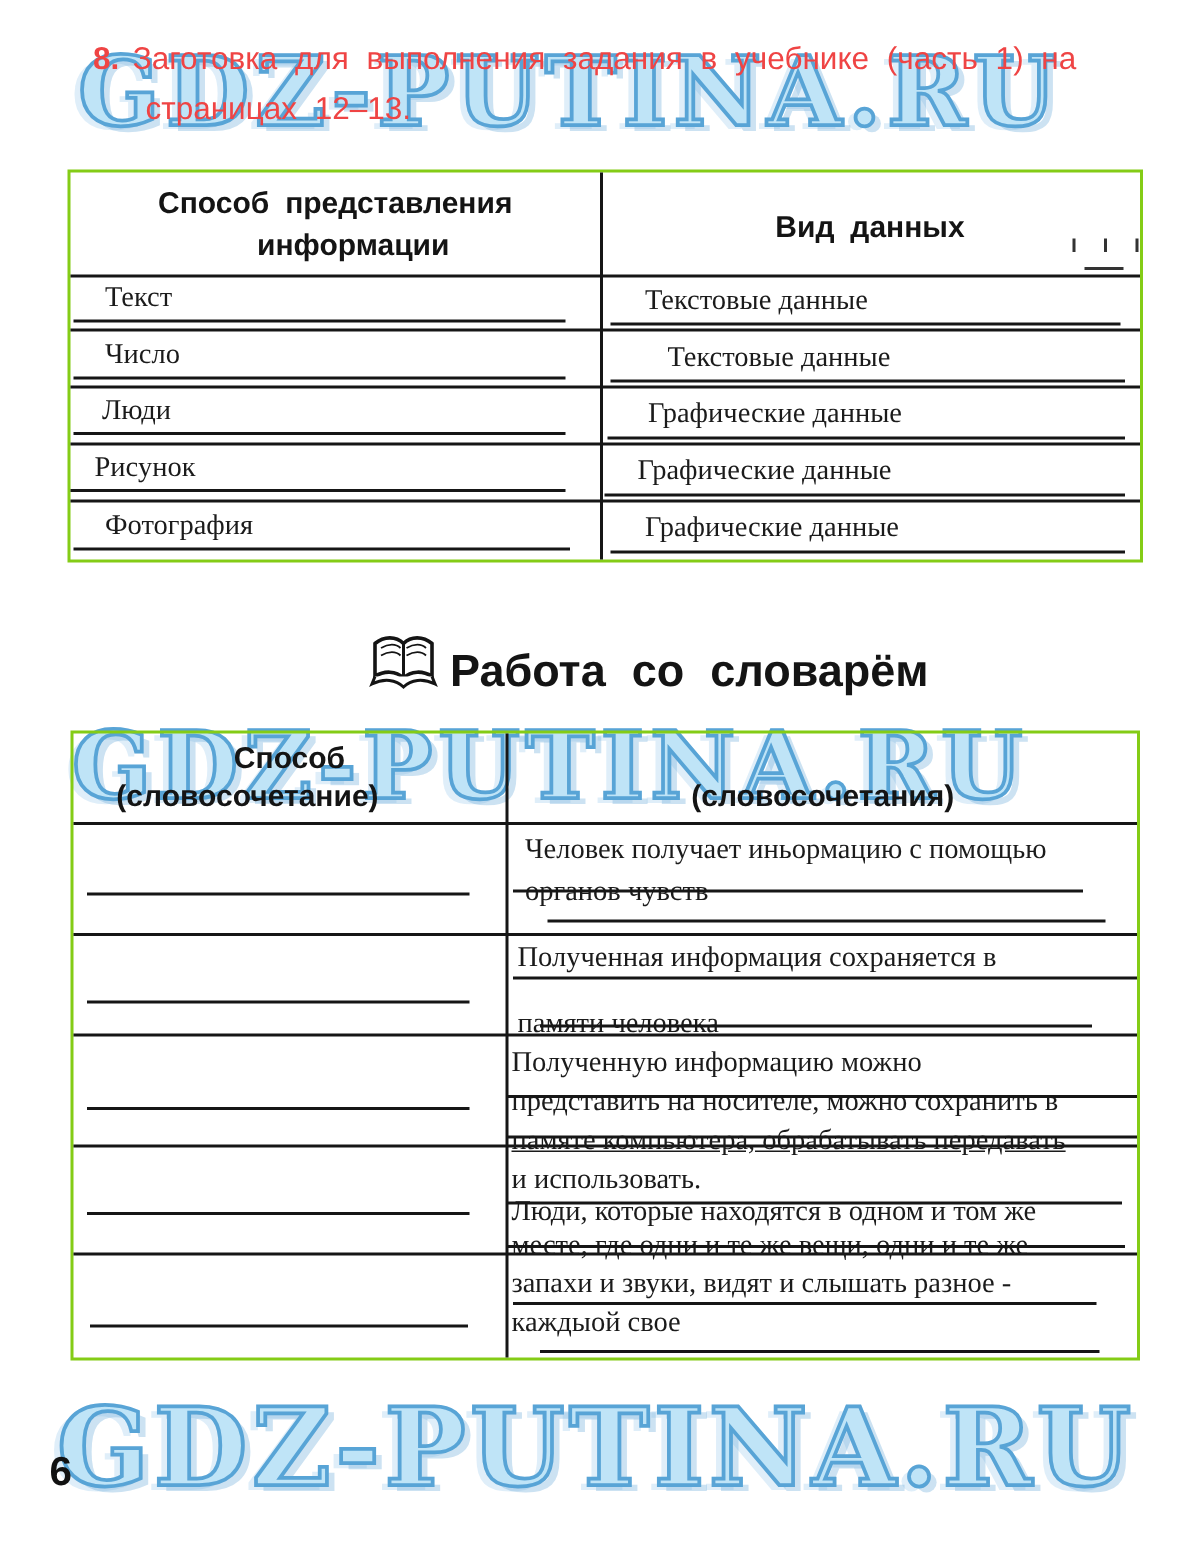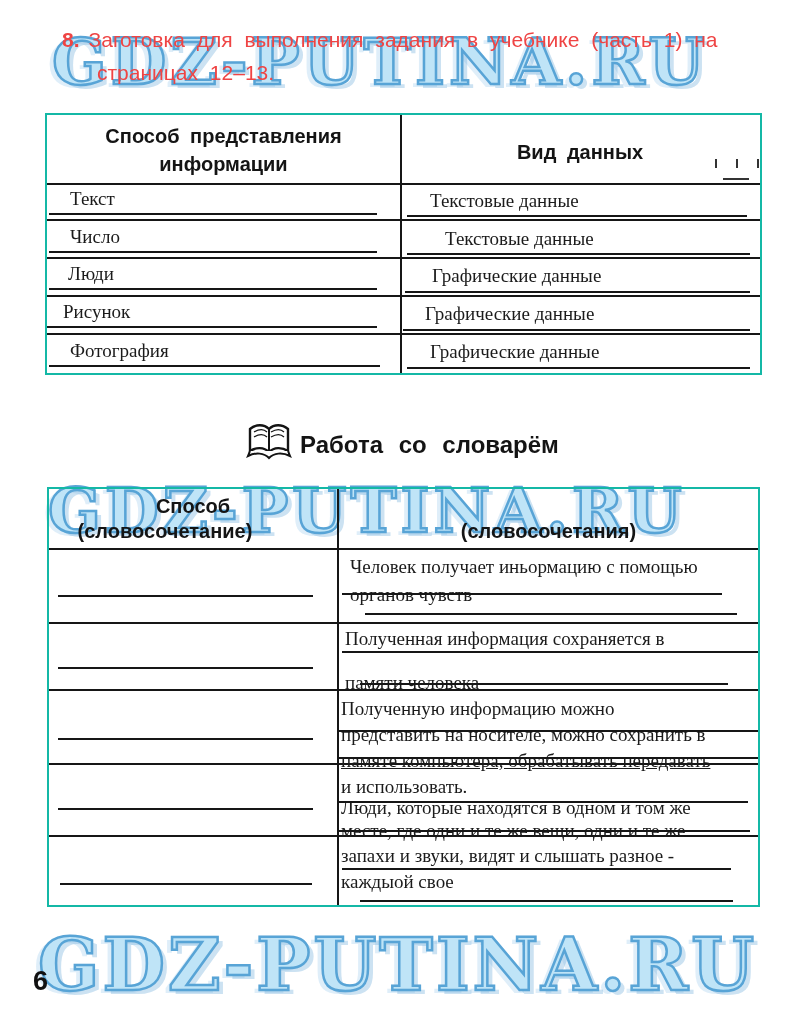--- a/index.html
+++ b/index.html
@@ -15,29 +15,29 @@
     color:#bfe4f7;
     -webkit-text-stroke:2.5px #58a4d6;
     text-shadow: 5px 4px 0 rgba(120,178,220,.38), -5px 3px 0 rgba(150,200,235,.30), 0 -2px 0 rgba(255,255,255,.9);
     letter-spacing:4px; white-space:nowrap; user-select:none;
   }
   
   .serif { position:absolute; z-index:2; font-family:"Liberation Serif", serif; font-size:19px; color:#1b1b1b; white-space:nowrap; }
   .task  { position:absolute; z-index:2; font-size:21px; color:#ef4444; word-spacing:6px; white-space:nowrap; }
   .task b { margin-right:9px; }
   
-  .tbl { position:absolute; z-index:1; border:2px solid #14b8a6; }
+  .tbl { position:absolute; z-index:1; border:2px solid #84cc16; }
   .hl, .vl, .wl { position:absolute; background:#161616; }
   .hl { height:2px; left:0; right:0; }
   .vl { width:2px; top:0; bottom:0; }
   .wl { height:2px; z-index:2; }
   .cth { position:absolute; z-index:2; text-align:center; font-weight:700; font-size:20px; color:#141414; word-spacing:5px; white-space:nowrap; }
   .tick { position:absolute; z-index:2; background:#333; }
   .pagenum { position:absolute; z-index:2; font-weight:700; font-size:27px; color:#111; }
-  .section-title { position:absolute; z-index:2; font-weight:700; font-size:24px; color:#141414; word-spacing:9px; white-space:nowrap; }
+  .section-title { position:absolute; z-index:2; font-weight:700; font-size:30px; color:#141414; word-spacing:9px; white-space:nowrap; }
   .icon { position:absolute; z-index:2; }
 </style>
 </head>
 <body>
 
 <div class="page">
 
   <div class="wm" style="left:52px; top:24px; font-size:64px;">GDZ-PUTINA.RU</div>
   <div class="wm" style="left:48px; top:474px; font-size:62px;">GDZ-PUTINA.RU</div>
   <div class="wm" style="left:38px; top:922px; font-size:72px; letter-spacing:3px;">GDZ-PUTINA.RU</div>
@@ -51,21 +51,21 @@
 
   <div class="tbl" style="left:45px; top:113px; width:713px; height:258px;">
     <div class="vl" style="left:353px;"></div>
     <div class="hl" style="top:68px;"></div>
     <div class="hl" style="top:104px;"></div>
     <div class="hl" style="top:142px;"></div>
     <div class="hl" style="top:180px;"></div>
     <div class="hl" style="top:218px;"></div>
 
     <div class="cth" style="left:0; width:353px; top:10px;">Способ представления</div>
-    <div class="cth" style="left:0; width:353px; top:38px;">информации</div>
+    <div class="cth" style="left:12px; width:353px; top:38px;">информации</div>
     <div class="cth" style="left:355px; width:356px; top:26px;">Вид данных</div>
 
     <div class="tick" style="left:668px; top:44px; width:2px; height:9px;"></div>
     <div class="tick" style="left:689px; top:44px; width:2px; height:9px;"></div>
     <div class="tick" style="left:710px; top:44px; width:2px; height:9px;"></div>
     <div class="tick" style="left:676px; top:63px; width:26px; height:2px;"></div>
 
     <div class="serif" style="left:23px; top:73px;">Текст</div>
     <div class="serif" style="left:23px; top:111px;">Число</div>
     <div class="serif" style="left:21px; top:148px;">Люди</div>

